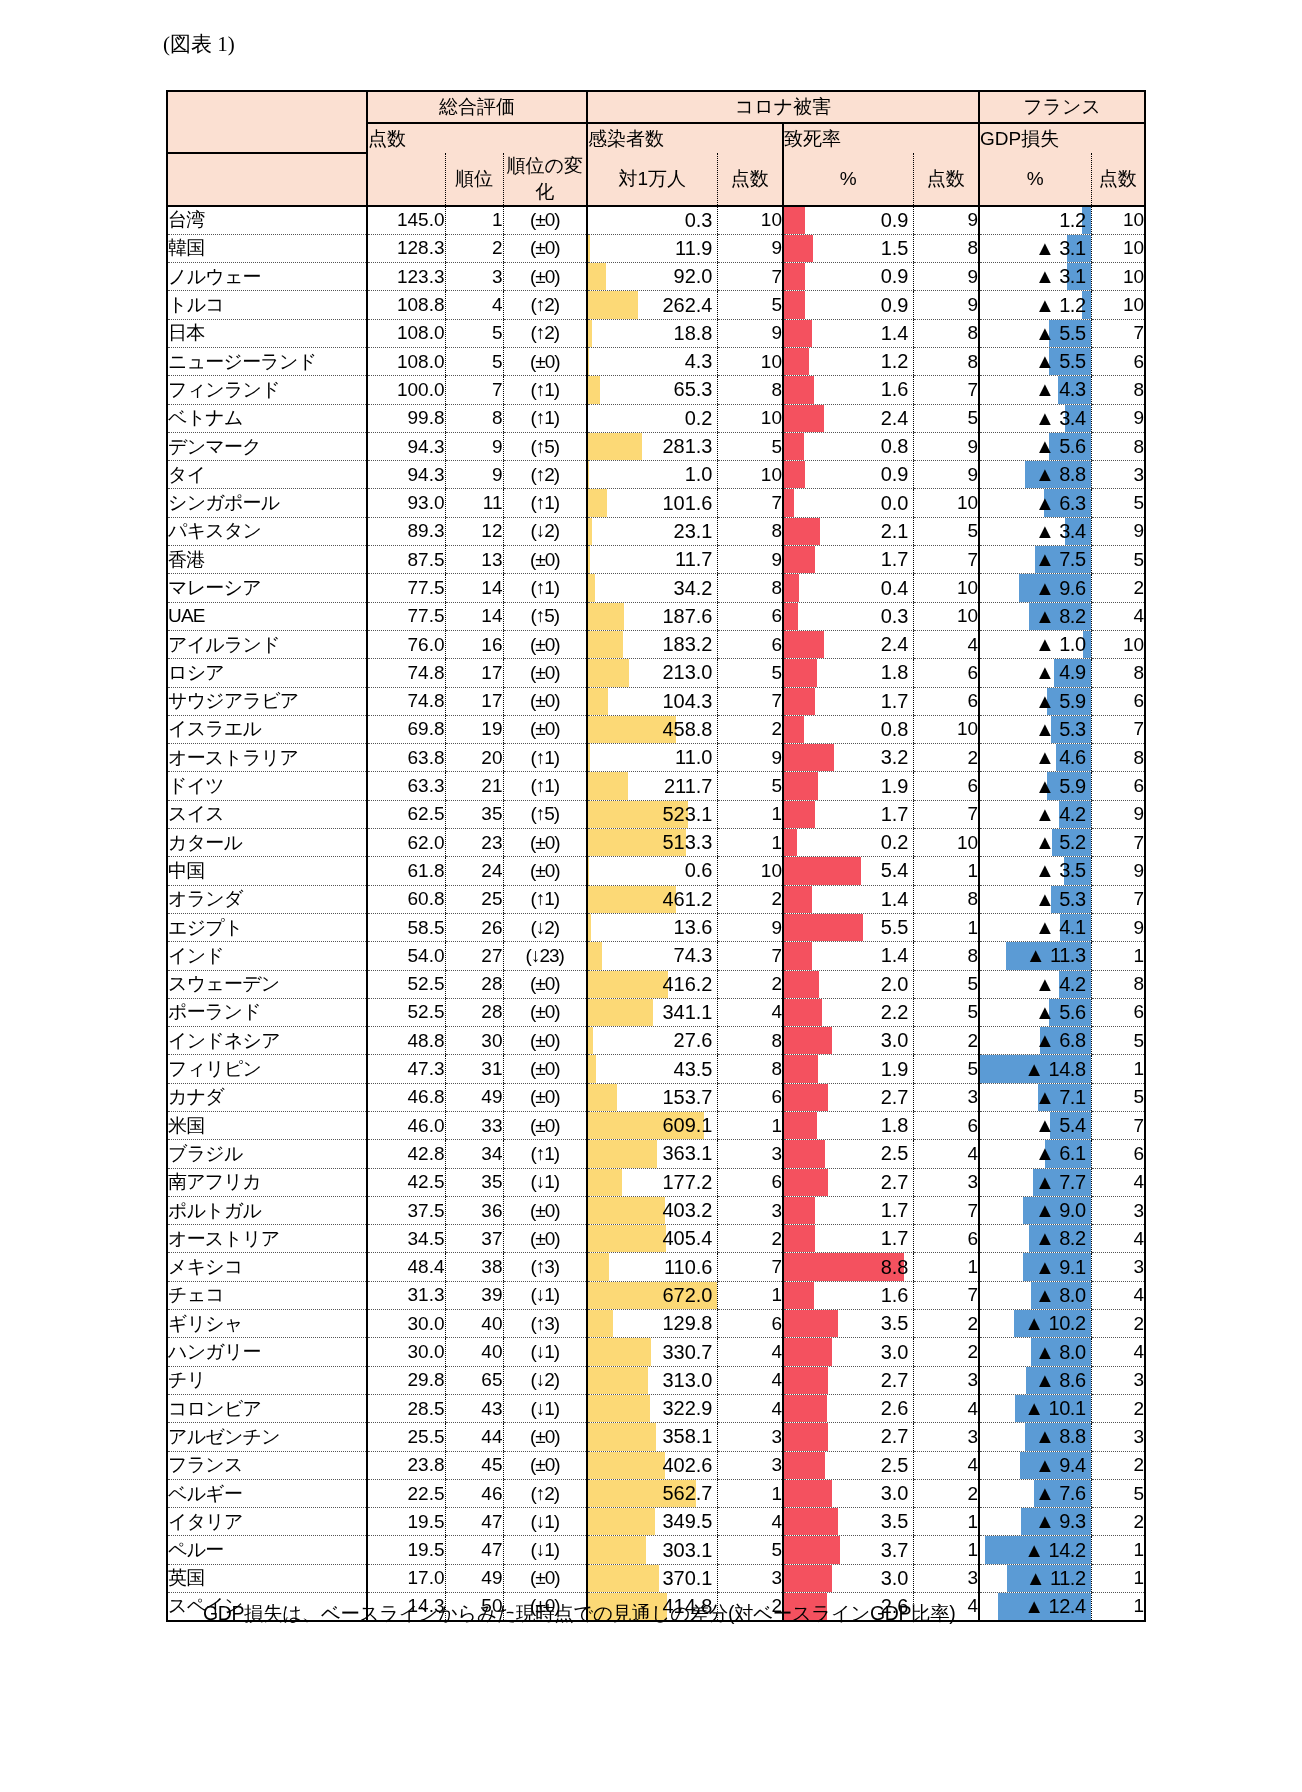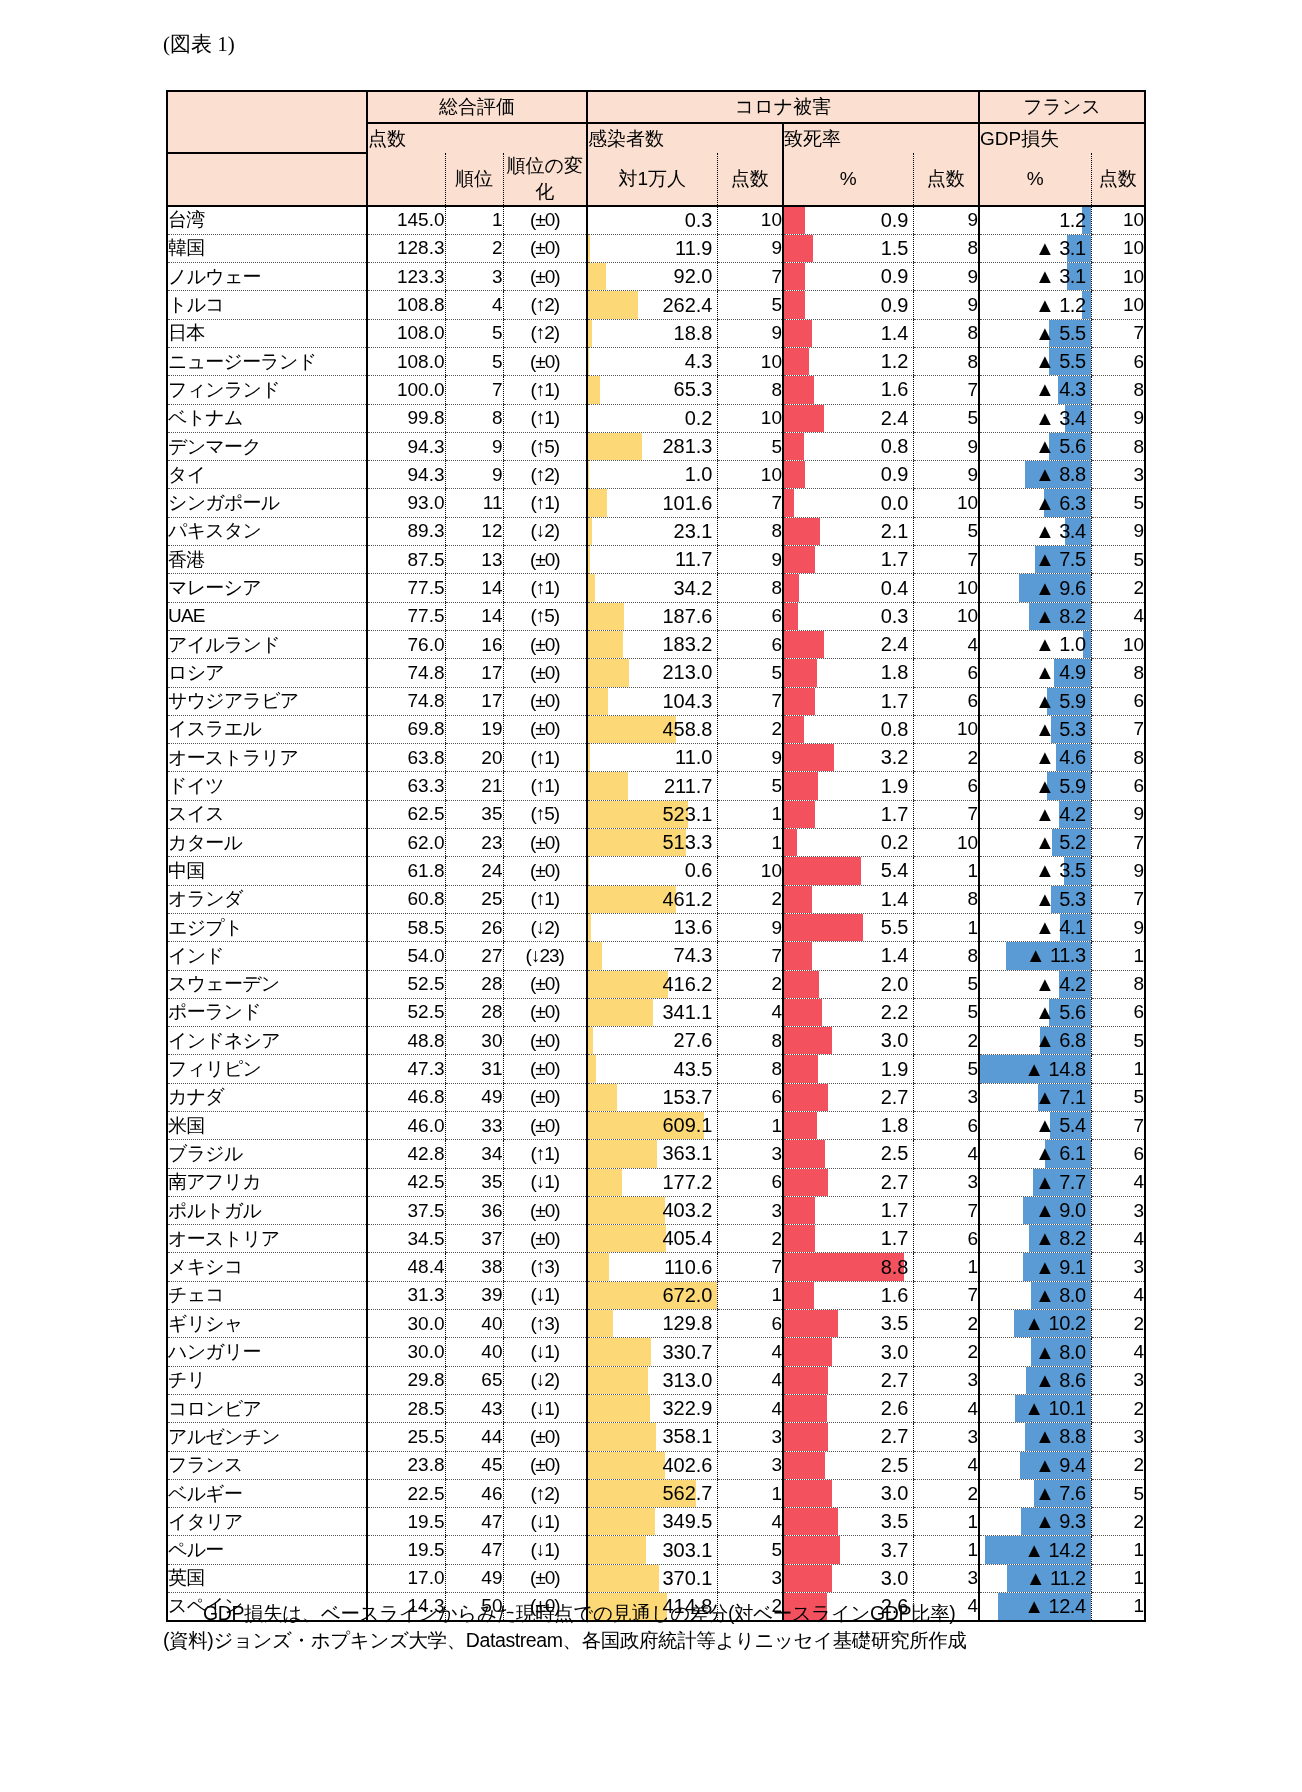--- a/index.html
+++ b/index.html
@@ -1450,16 +1450,15 @@
               <span class="val gdp">▲ 12.4</span>
             </div>
           </td>
           <td class="num dl br bb">1</td>
         </tr>
       </tbody>
   </table>
 
   <div class="notes">
     <div class="indent">GDP損失は、ベースラインからみた現時点での見通しの差分(対ベースラインGDP比率)</div>
-    <div>(資料)ジョンズ・ホプキンズ大学、Datastream、各国政府統計等よりニッセイ基礎研究所作成</div>
   </div>
 
 </div>
 
 </body></html>

